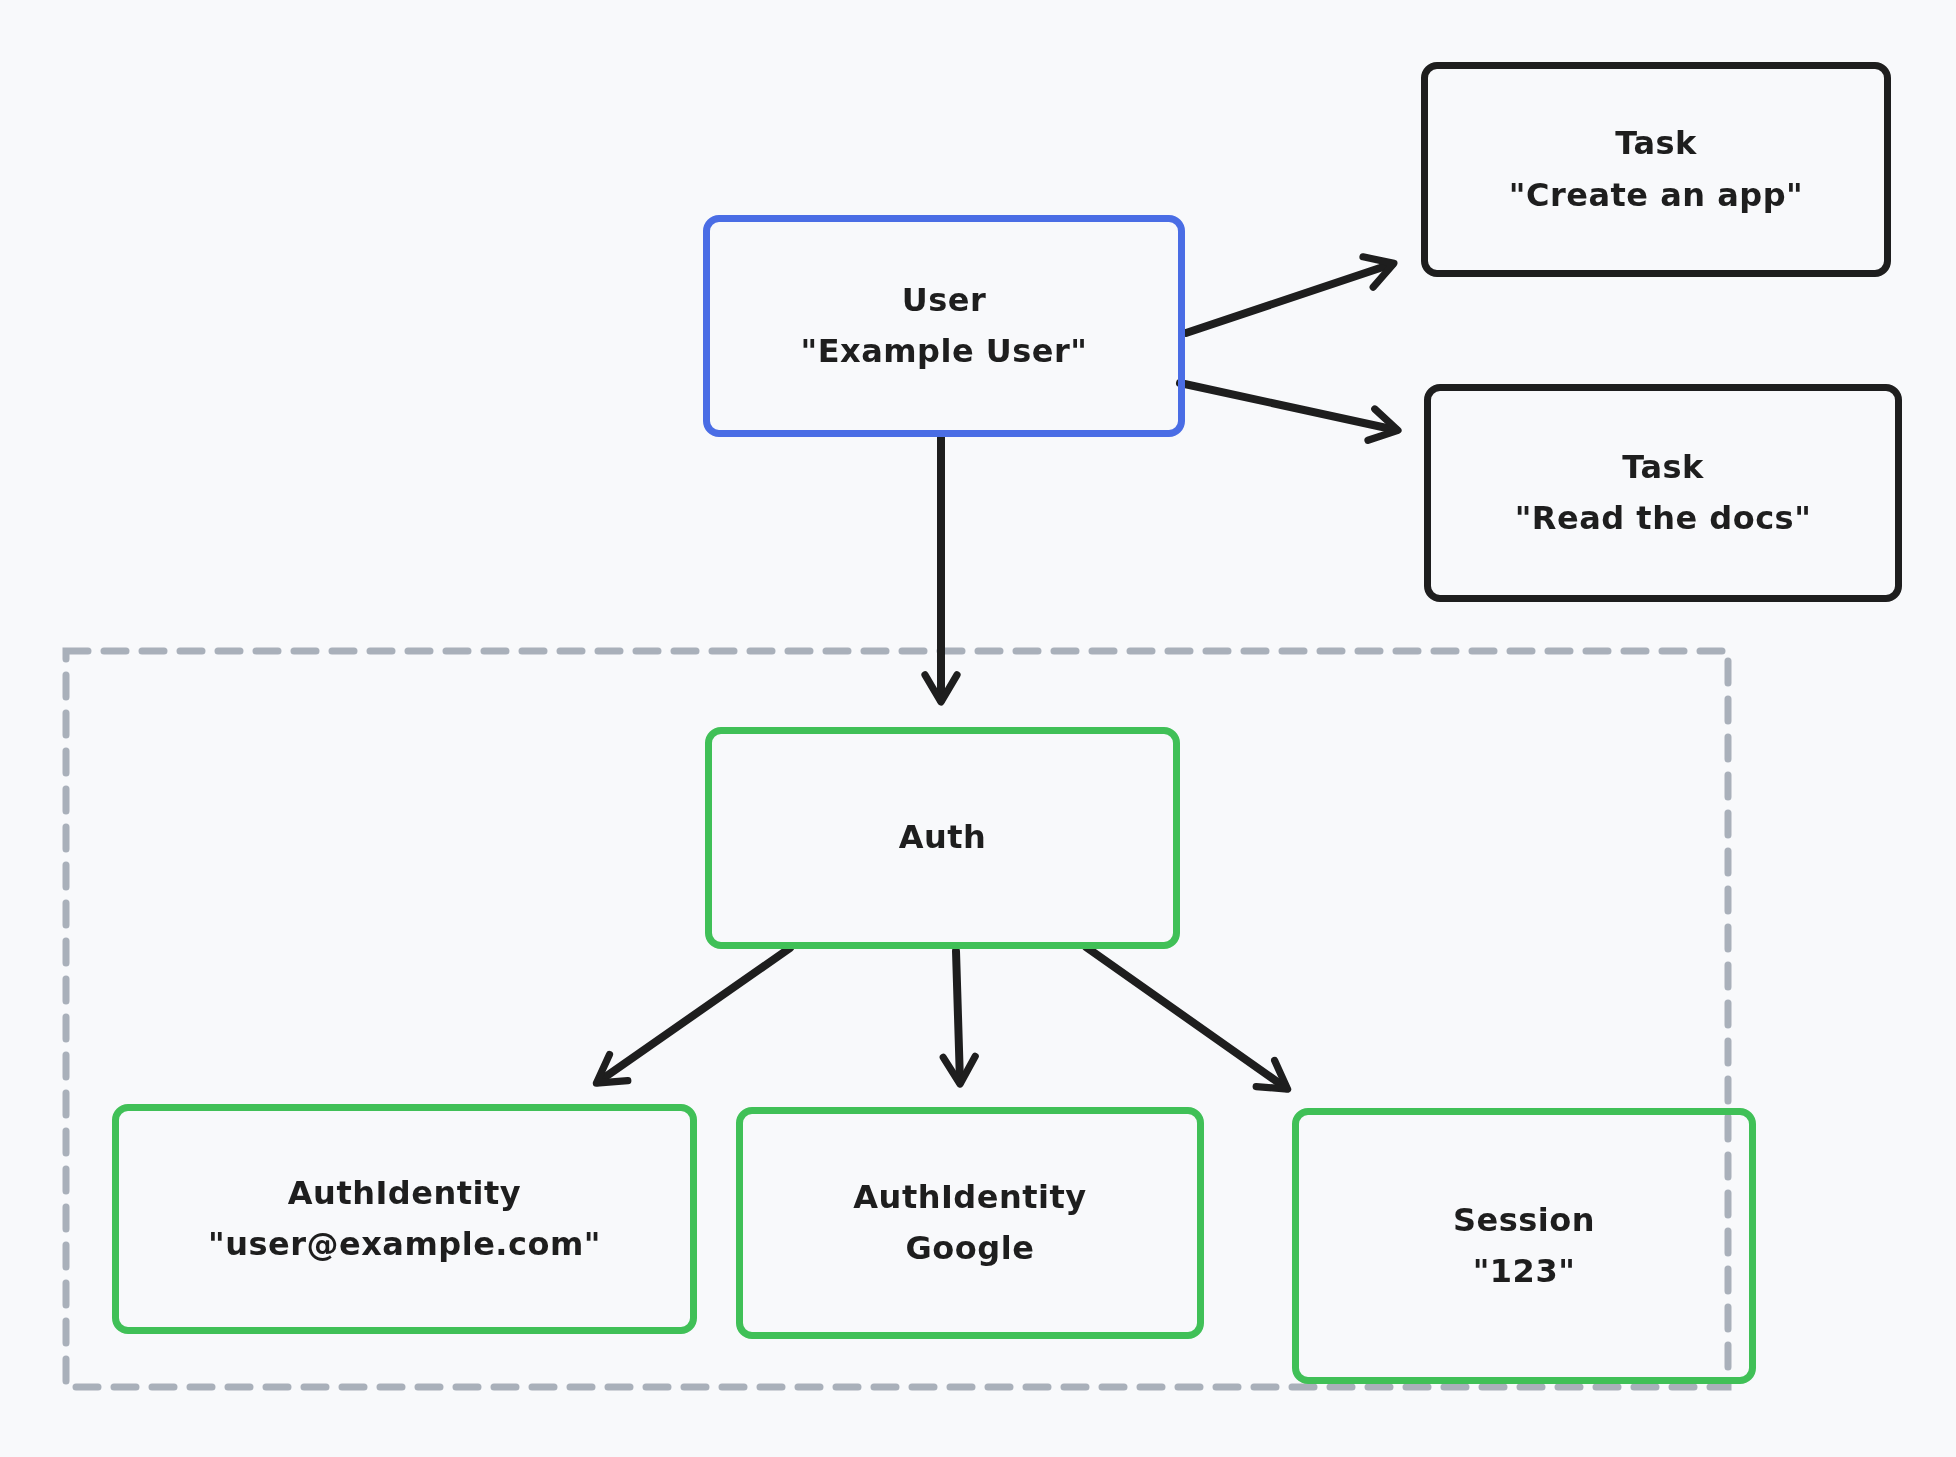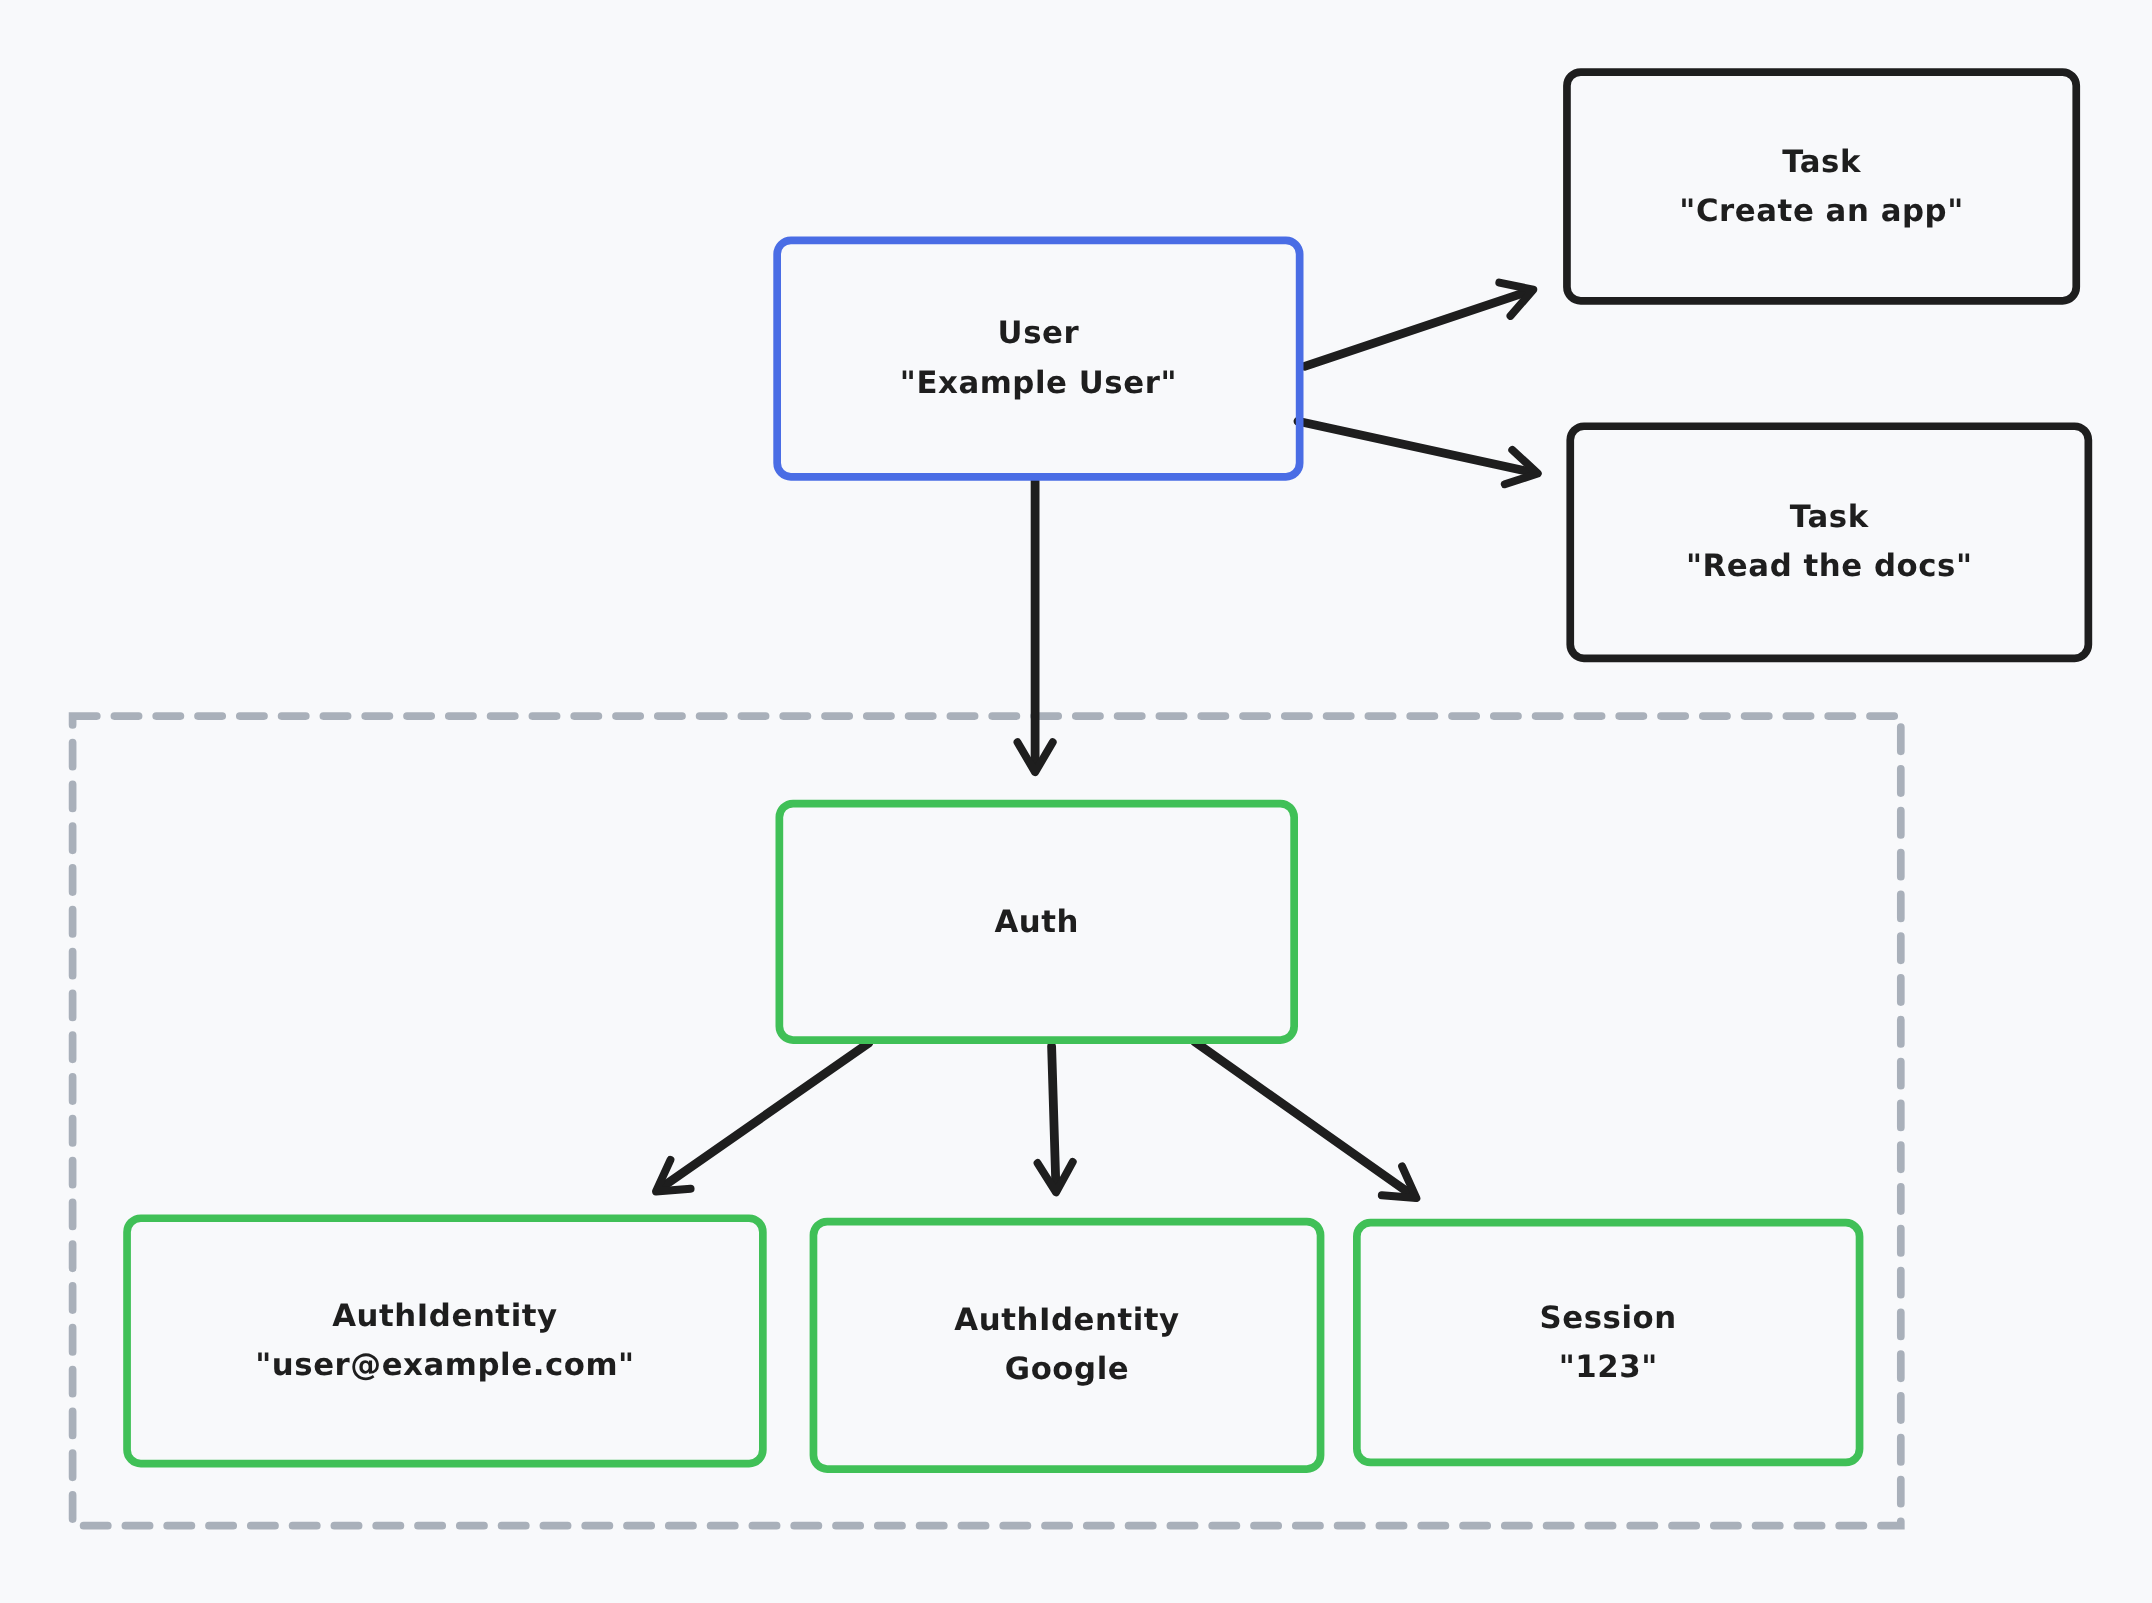--- a/index.html
+++ b/index.html
@@ -19,37 +19,37 @@
     overflow:hidden;
   }
   .connectors{position:absolute;left:0;top:0;width:100%;height:100%;}
   .node{
     position:absolute;
     display:flex;flex-direction:column;align-items:center;justify-content:center;
     background:transparent;
     border-radius:16px;
     color:var(--ink);
     font-weight:700;
-    font-size:28px;
+    font-size:32px;
     line-height:1.6;
     text-align:center;
     letter-spacing:0.5px;
   }
   .node span{white-space:nowrap;}
   .node.blue{border:7px solid var(--blue);}
   .node.black{border:7px solid var(--ink);}
   .node.green{border:7px solid var(--green);}
 
   .user-box          {left:703px;  top:215px;  width:482px; height:222px;text-align:center;}
   .task-create-box   {left:1421px; top:62px;   width:470px; height:215px;}
   .task-read-box     {left:1424px; top:384px;  width:478px; height:218px;}
   .auth-box          {left:705px;  top:727px;  width:475px; height:222px;}
   .authid-email-box  {left:112px;  top:1104px; width:585px; height:230px;}
   .authid-google-box {left:736px;  top:1107px; width:468px; height:232px;}
-  .session-box       {left:1230px; top:1108px; width:464px; height:225px;}
+  .session-box       {left:1292px; top:1108px; width:464px; height:276px;}
 </style>
 </head>
 <body>
 
 <div class="canvas">
 
   <svg class="connectors" viewBox="0 0 1956 1457" xmlns="http://www.w3.org/2000/svg">
     <defs>
       <marker id="arrowhead" viewBox="0 0 10 10" refX="7.5" refY="5" markerWidth="5" markerHeight="5" orient="auto-start-reverse">
         <path d="M 1.2 1 L 8 5 L 1.2 9" fill="none" stroke="#1e1e1e" stroke-width="1.8" stroke-linecap="round" stroke-linejoin="round"></path>

